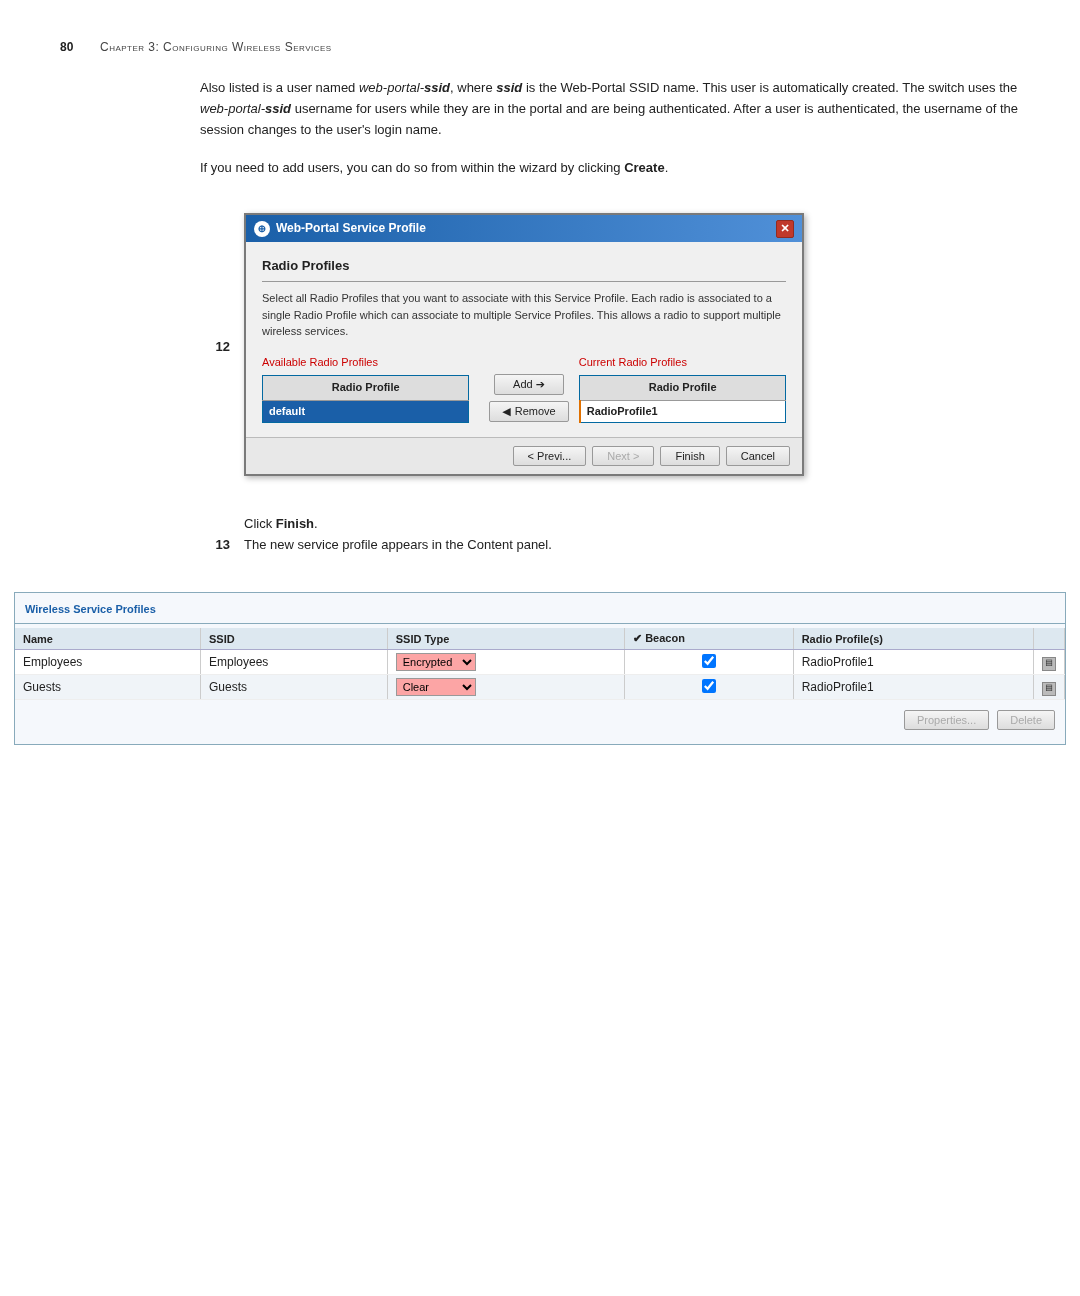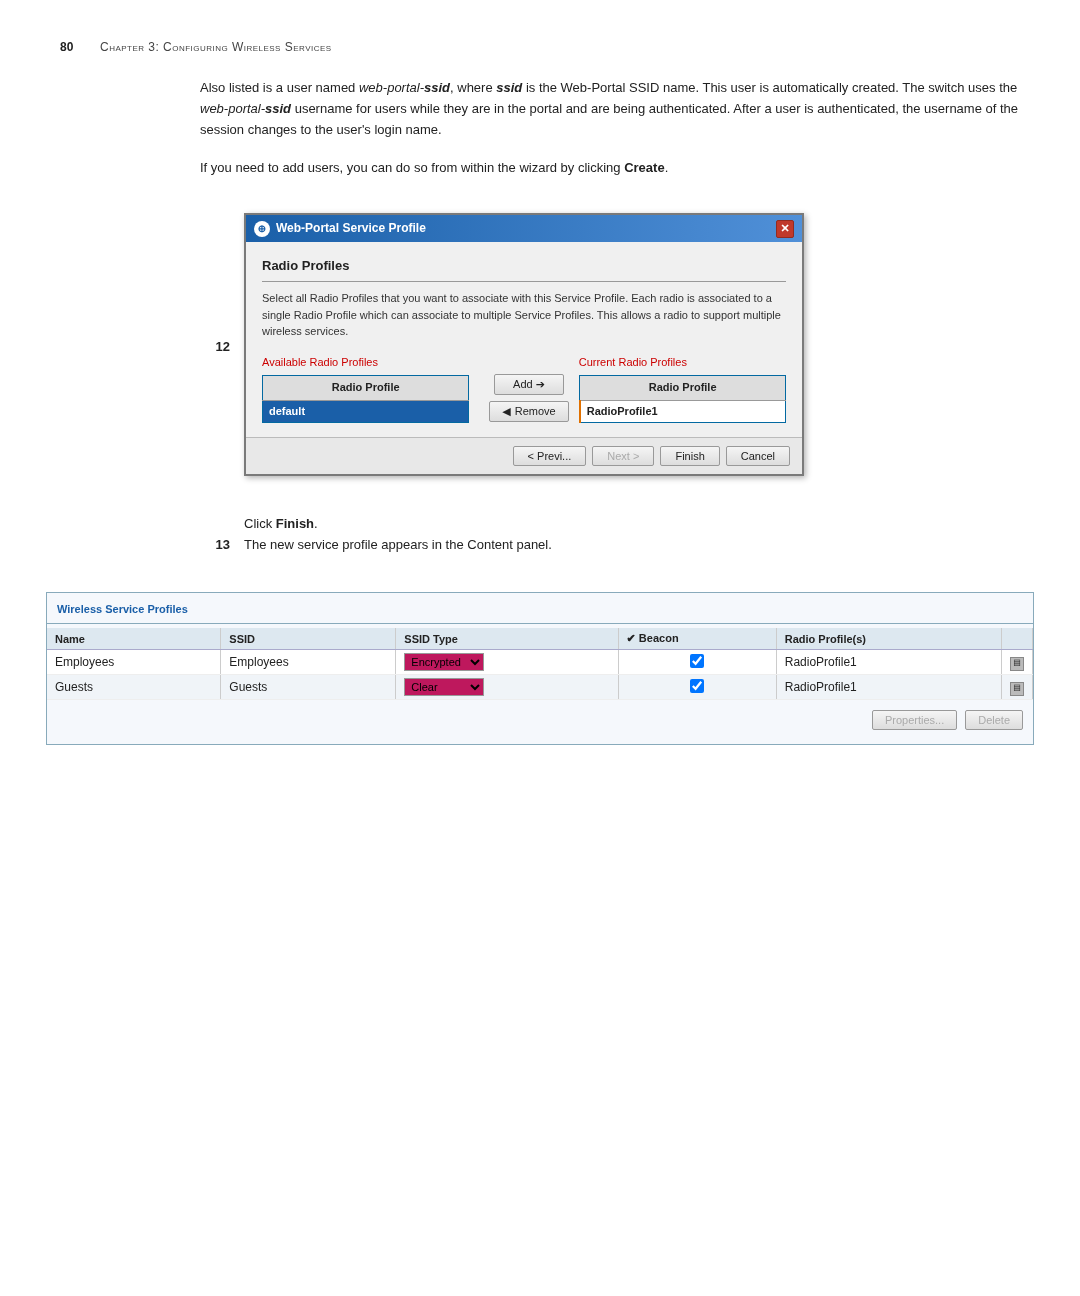--- a/index.html
+++ b/index.html
@@ -265,21 +265,21 @@
       color: #222;
     }
 
     .footer-btn:disabled {
       color: #aaa;
     }
 
     
     .wsp-section {
       margin: 10px 0 0 0;
-      padding: 0 46px;
+      padding: 0 14px;
     }
 
     .wsp-outer {
       border: 1px solid #8ab;
       background: #f5f8fc;
       padding: 10px 0 14px 0;
     }
 
     .wsp-title {
       font-size: 11px;
@@ -322,21 +322,21 @@
       display: flex;
       align-items: center;
       gap: 2px;
     }
 
     .ssid-type-select {
       font-size: 11px;
       border: 1px solid #999;
       padding: 1px 2px;
       width: 80px;
-      background: #be185d;
+      background: #fca5a5;
     }
 
     .beacon-checkbox {
       width: 14px;
       height: 14px;
     }
 
     .wsp-footer {
       display: flex;
       justify-content: flex-end;

